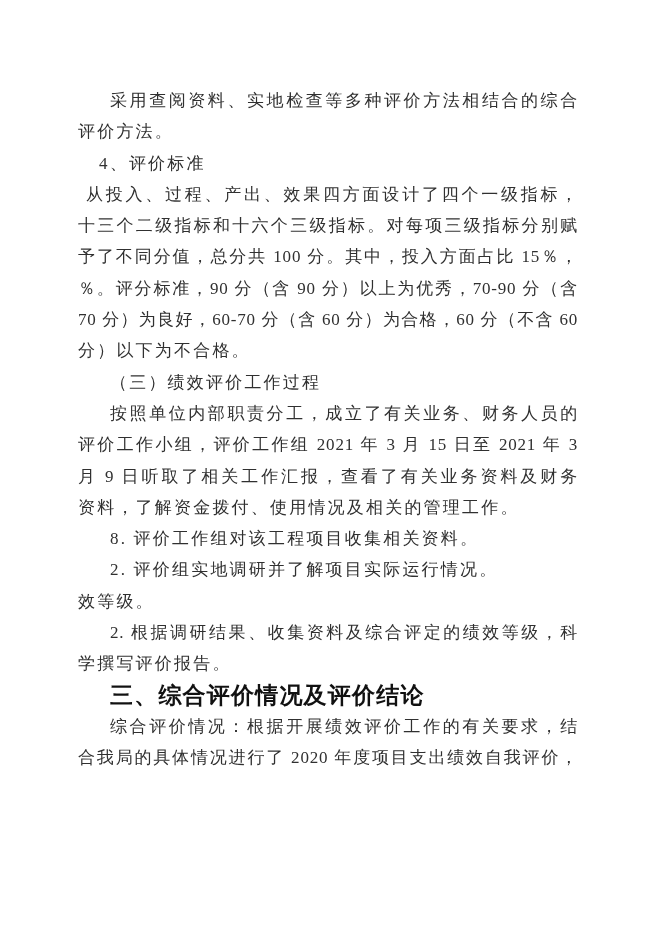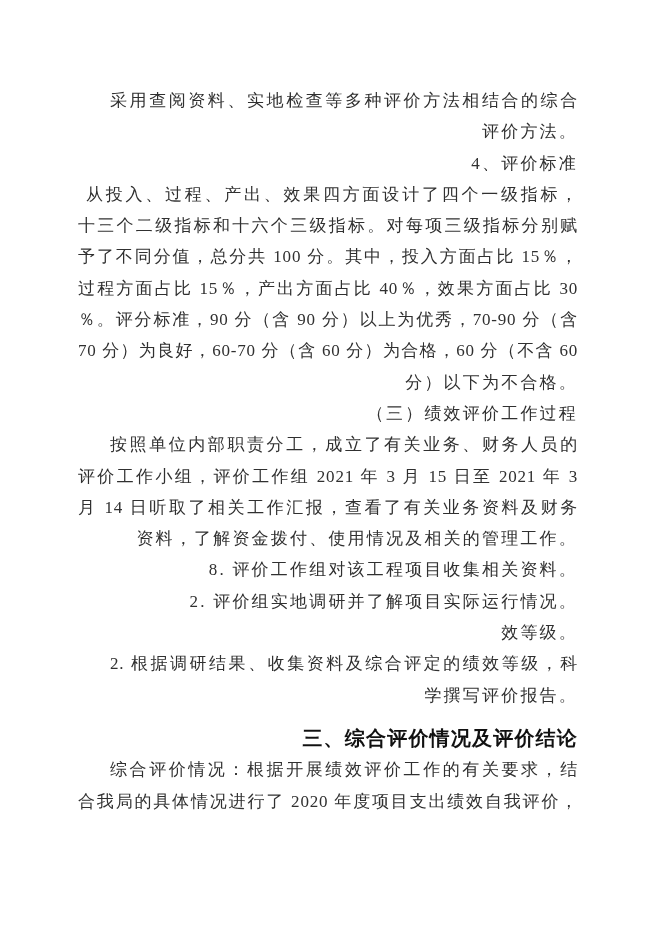--- a/index.html
+++ b/index.html
@@ -27,63 +27,61 @@
     left: 78px;
     top: 85px;
     width: 500px;
   }
   .line {
     height: 31.3px;
     line-height: 31.3px;
     font-size: 17px;
     letter-spacing: 0.8px;
     color: var(--text);
-    text-align: right;
+    text-align: left;
     overflow: hidden;
   }
   
   .full {
     text-align: justify;
     text-align-last: justify;
     text-justify: inter-character;
   }
   
   .ind2  { text-indent: 32px; }  
   .ind13 { text-indent: 21px; }  
   .ind05 { text-indent: 8px; font-family: Liberation Serif, serif;  }  
   .heading {
     font-family: "Liberation Sans", "DejaVu Sans", sans-serif;
     font-weight: 700;
-    font-size: 20px;
+    font-size: 23px;
     letter-spacing: 1.2px;
     color: var(--heading);
-    margin-top: 12px;
   }
   
   .line:not(.full):not(.heading) { letter-spacing: 2.2px; }
 </style>
 </head>
 <body>
 
 <div class="page">
   <div class="content">
     <div class="line ind2 full">采用查阅资料、实地检查等多种评价方法相结合的综合</div>
     <div class="line">评价方法。</div>
     <div class="line ind13">4、评价标准</div>
     <div class="line ind05 full">从投入、过程、产出、效果四方面设计了四个一级指标，</div>
     <div class="line full">十三个二级指标和十六个三级指标。对每项三级指标分别赋</div>
     <div class="line full">予了不同分值，总分共 100 分。其中，投入方面占比 15％，</div>
-    <div class="line full">过程方面占比 15％，产出方面占比 40％，效果方面占比 30</div>
     <div class="line full">％。评分标准，90 分（含 90 分）以上为优秀，70-90 分（含</div>
     <div class="line full">70 分）为良好，60-70 分（含 60 分）为合格，60 分（不含 60</div>
     <div class="line">分）以下为不合格。</div>
     <div class="line ind2">（三）绩效评价工作过程</div>
     <div class="line ind2 full">按照单位内部职责分工，成立了有关业务、财务人员的</div>
     <div class="line full">评价工作小组，评价工作组 2021 年 3 月 15 日至 2021 年 3</div>
-    <div class="line full">月 14 日听取了相关工作汇报，查看了有关业务资料及财务</div>
+    <div class="line full">月 9 日听取了相关工作汇报，查看了有关业务资料及财务</div>
     <div class="line">资料，了解资金拨付、使用情况及相关的管理工作。</div>
     <div class="line ind2">8. 评价工作组对该工程项目收集相关资料。</div>
     <div class="line ind2">2. 评价组实地调研并了解项目实际运行情况。</div>
     <div class="line">效等级。</div>
     <div class="line ind2 full">2. 根据调研结果、收集资料及综合评定的绩效等级，科</div>
     <div class="line">学撰写评价报告。</div>
     <div class="line ind2 heading">三、综合评价情况及评价结论</div>
     <div class="line ind2 full">综合评价情况：根据开展绩效评价工作的有关要求，结</div>
     <div class="line full">合我局的具体情况进行了 2020 年度项目支出绩效自我评价，</div>
   </div>

